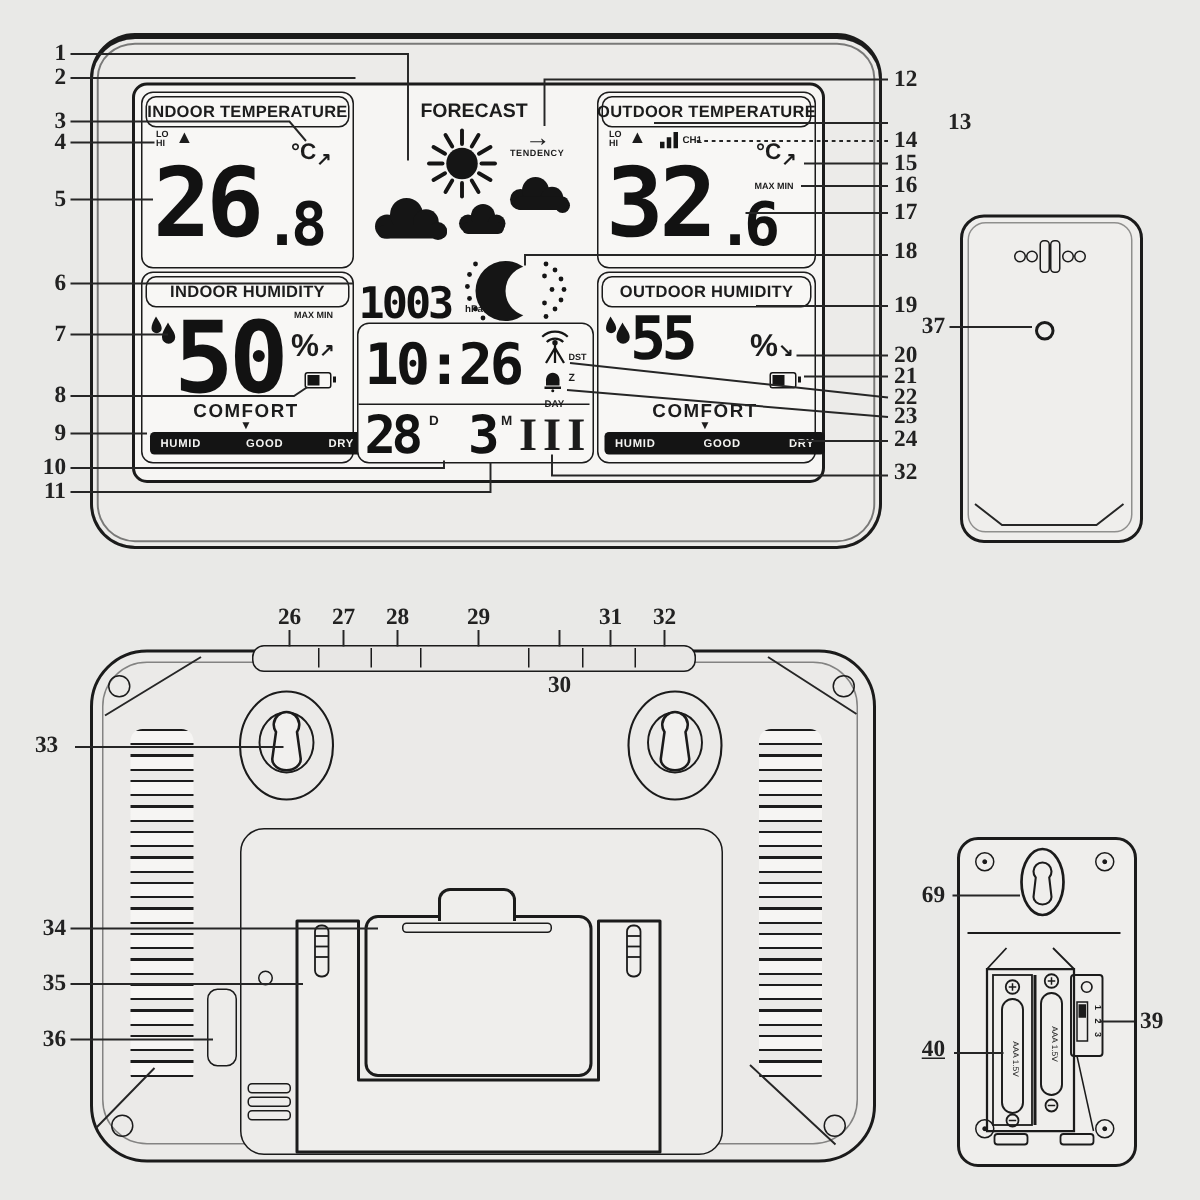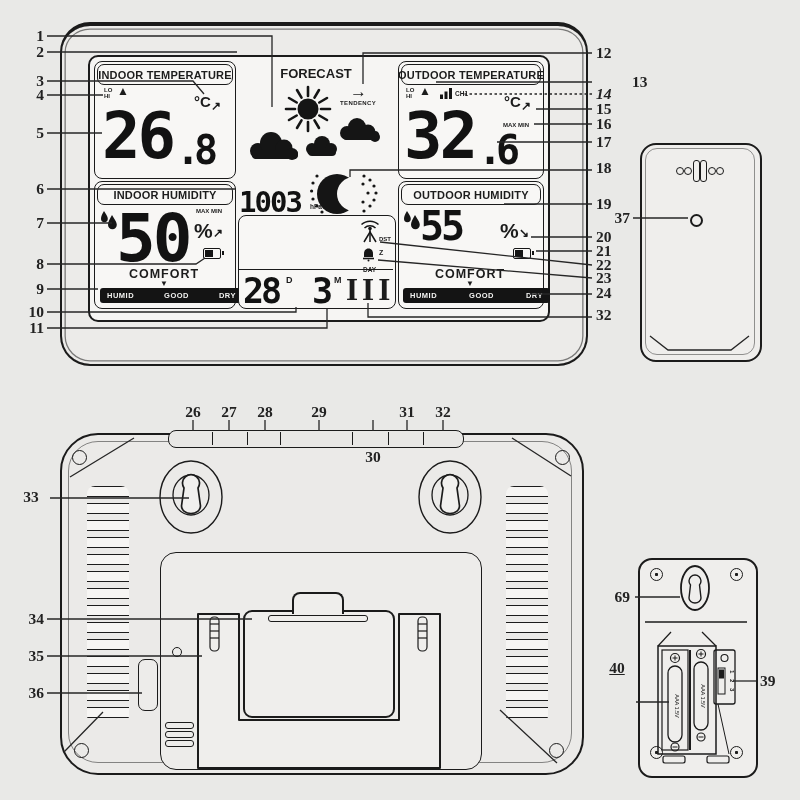--- a/index.html
+++ b/index.html
@@ -148,20 +148,21 @@
         <circle cx="64" cy="29" r="1.6"></circle>
         <circle cx="60" cy="35" r="1.6"></circle>
         <circle cx="54" cy="40" r="1.6"></circle>
         <circle cx="58" cy="22" r="1.6"></circle>
         <circle cx="53" cy="13" r="1.6"></circle>
         <circle cx="53" cy="31" r="1.6"></circle>
     </g>
   </svg>
 
   <div class="abs sect" style="left:238px;top:215px;width:156px;height:92px;"></div>
+  <div class="abs seg" style="left:243px;top:224px;font-size:38px;letter-spacing:-2px;">10:26</div>
   <svg class="abs" style="left:359px;top:219px;" width="22" height="26" viewBox="0 0 22 26">
     <g stroke="#151515" stroke-width="1.5" fill="none">
       <line x1="11" y1="10" x2="11" y2="23"></line>
         <path d="M5,23 L11,13 L17,23"></path>
       <path d="M5.5,9 a8,8 0 0 1 11,0"></path>
         <path d="M2.5,5.5 a12.5,12.5 0 0 1 17,0"></path>
     </g>
       <circle cx="11" cy="9.5" r="1.8" fill="#151515"></circle>
   </svg>
   <div class="abs" style="left:379px;top:236px;font-size:6px;font-weight:bold;">DST</div>
@@ -369,21 +370,21 @@
   <div class="abs num nr" style="left:18px;top:87px;">4</div>
   <div class="abs num nr" style="left:18px;top:125px;">5</div>
   <div class="abs num nr" style="left:18px;top:181px;">6</div>
   <div class="abs num nr" style="left:18px;top:215px;">7</div>
   <div class="abs num nr" style="left:18px;top:256px;">8</div>
   <div class="abs num nr" style="left:18px;top:281px;">9</div>
   <div class="abs num nr" style="left:18px;top:304px;">10</div>
   <div class="abs num nr" style="left:18px;top:320px;">11</div>
   <div class="abs num" style="left:596px;top:45px;">12</div>
   <div class="abs num" style="left:632px;top:74px;">13</div>
-  <div class="abs num" style="left:596px;top:86px;font-style:italic;">14</div>
+  <div class="abs num" style="left:596px;top:86px;">14</div>
   <div class="abs num" style="left:596px;top:101px;">15</div>
   <div class="abs num" style="left:596px;top:116px;">16</div>
   <div class="abs num" style="left:596px;top:134px;">17</div>
   <div class="abs num" style="left:596px;top:160px;">18</div>
   <div class="abs num" style="left:596px;top:196px;">19</div>
   <div class="abs num" style="left:596px;top:229px;">20</div>
   <div class="abs num" style="left:596px;top:243px;">21</div>
   <div class="abs num" style="left:596px;top:257px;">22</div>
   <div class="abs num" style="left:596px;top:270px;">23</div>
   <div class="abs num" style="left:596px;top:285px;">24</div>
@@ -395,15 +396,15 @@
   <div class="abs num nc" style="left:359px;top:404px;margin-top:45px;">30</div>
   <div class="abs num nc" style="left:393px;top:404px;">31</div>
   <div class="abs num nc" style="left:429px;top:404px;">32</div>
   <div class="abs num nr" style="left:18px;top:489px;text-align:center;">33</div>
   <div class="abs num nr" style="left:18px;top:611px;">34</div>
   <div class="abs num nr" style="left:18px;top:648px;">35</div>
   <div class="abs num nr" style="left:18px;top:685px;">36</div>
   <div class="abs num" style="left:606px;top:210px;width:24px;text-align:right;">37</div>
   <div class="abs num" style="left:604px;top:589px;width:26px;text-align:right;">69</div>
   <div class="abs num" style="left:760px;top:673px;">39</div>
-  <div class="abs num" style="left:604px;top:660px;width:26px;text-align:center;text-decoration:underline;">40</div>
+  <div class="abs num" style="left:604px;top:692px;width:26px;text-align:right;text-decoration:underline;">40</div>
 
 </div>
 
 </body></html>

